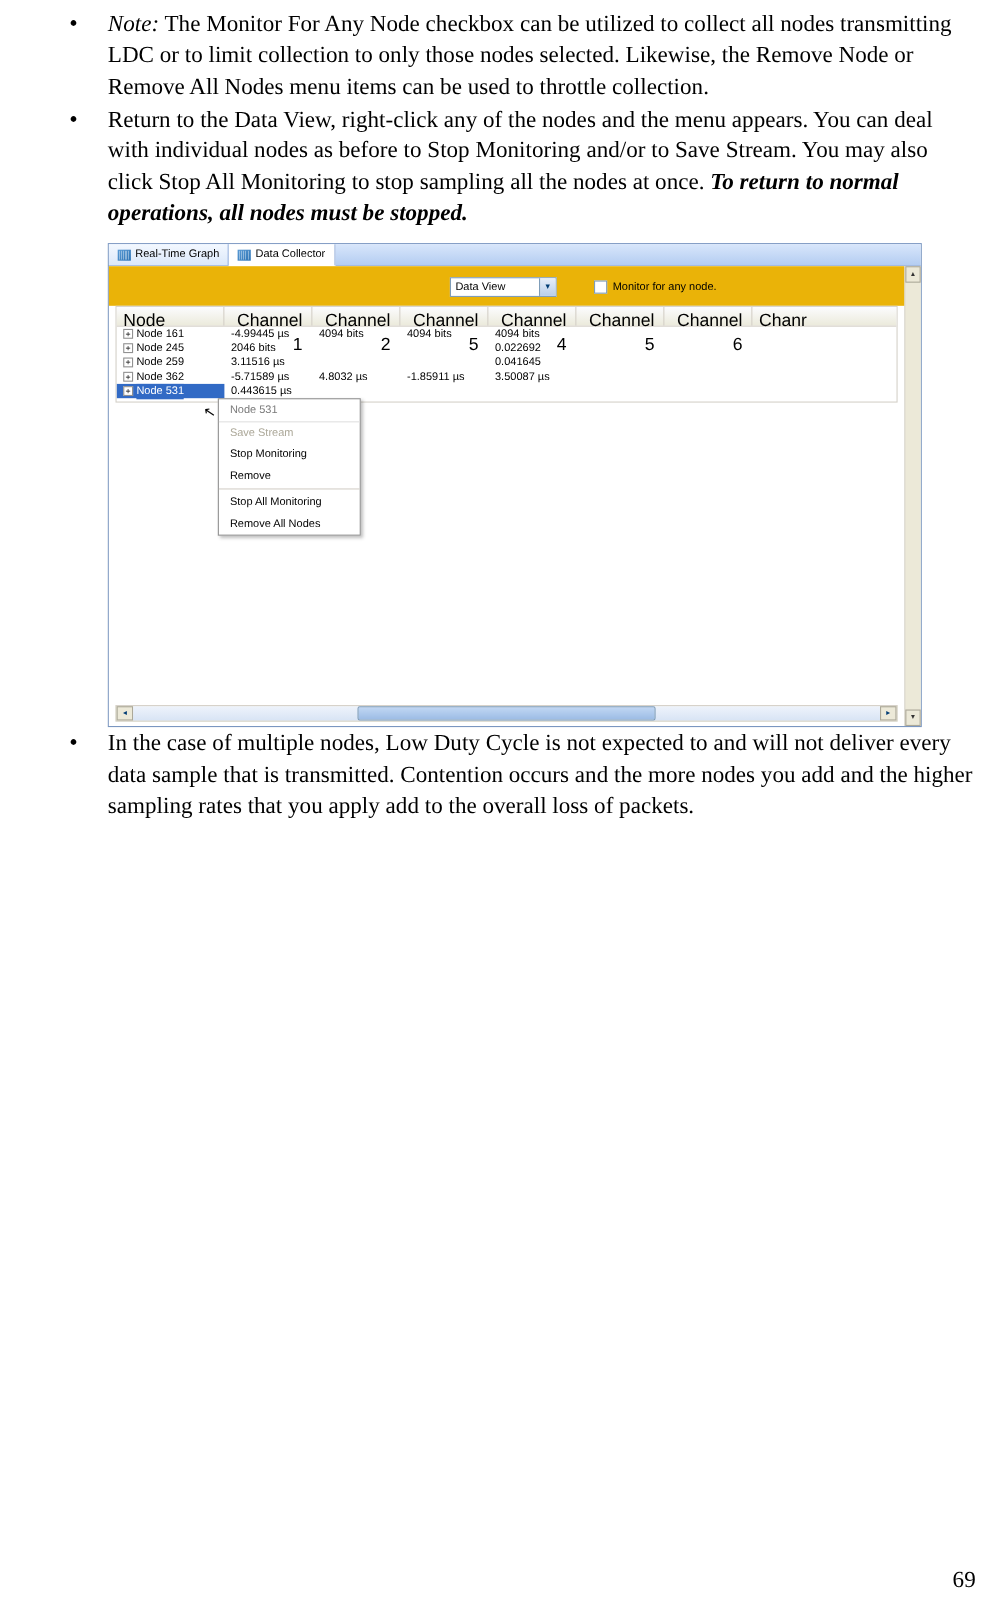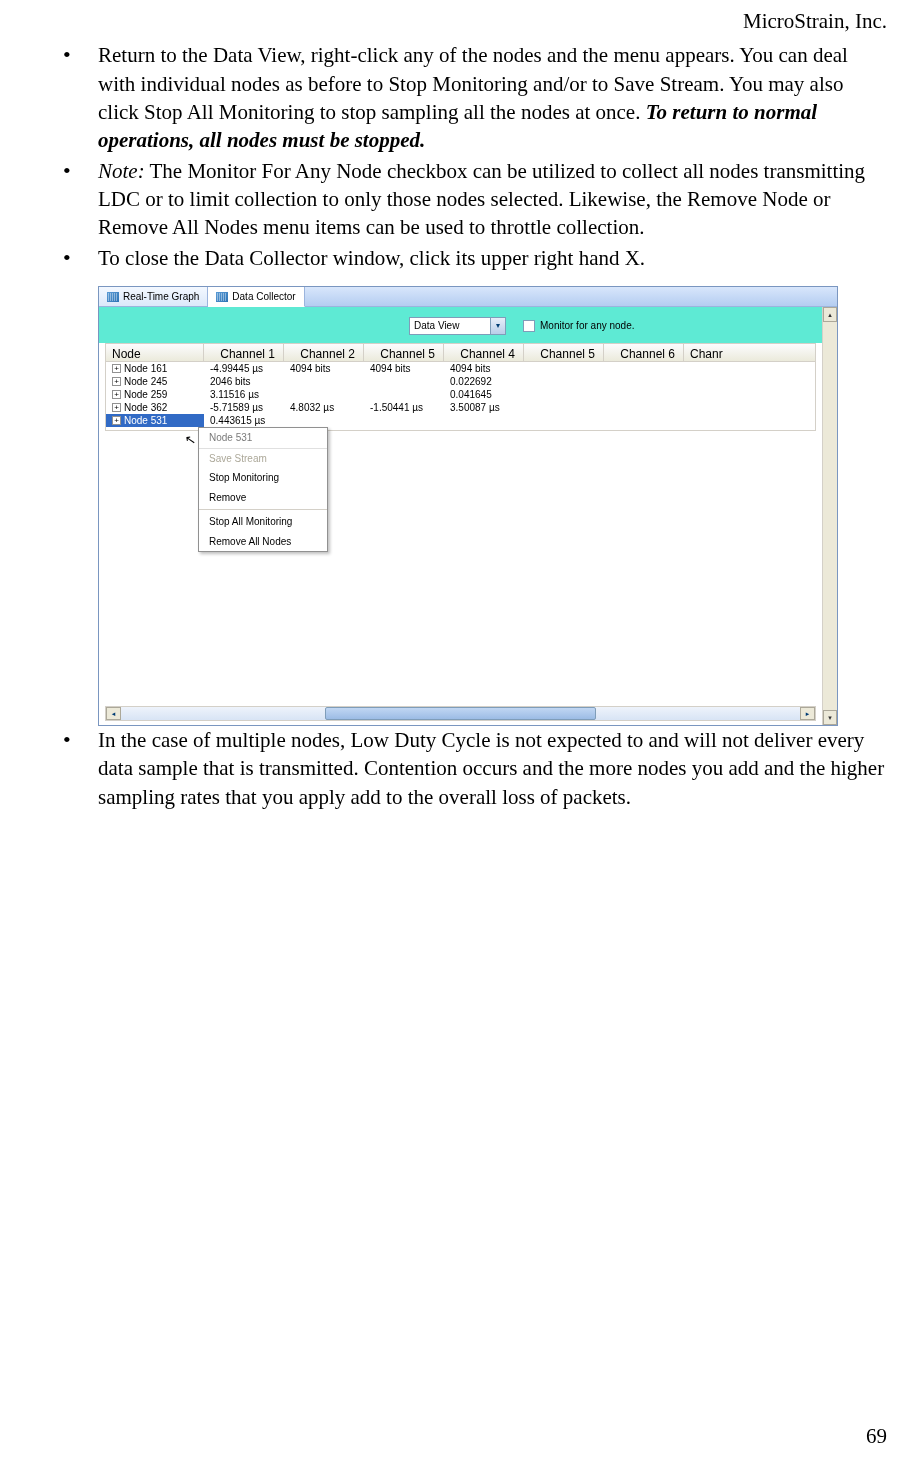--- a/index.html
+++ b/index.html
@@ -118,23 +118,23 @@
       background: #ece9d8;
       border: 1px solid #aca899;
       font-size: 7px;
       text-align: center;
       line-height: 13px;
       color: #333;
     }
     .toolbar-row {
       display: flex;
       align-items: center;
-      gap: 17px;
+      gap: 34px;
       padding: 10px 0 8px 310px;
-      background:#5eead4;
+      background:#eab308;
     }
     .combo {
       display: inline-flex;
       align-items: center;
       border: 1px solid #7f9db9;
       height: 18px;
       width: 97px;
       background: #fff;
     }
     .combo-text {
@@ -169,21 +169,21 @@
       overflow: hidden;
     }
     .grid-head {
       display: flex;
       background: linear-gradient(#fcfcfe, #ebeadb);
       border-bottom: 1px solid #d4d0c8;
     }
     .gh {
       border-right: 1px solid #d4d0c8;
       padding: 2px 6px;
-      font-size: 12px;
+      font-size: 16px;
       height: 17px;
     }
     .col-node { width: 98px; }
     .col-ch { width: 80px; text-align: right; padding-right: 8px;}
     .col-ch.left { text-align: left; }
     .col-ch.last { width: 48px; border-right:none;}
     .grid-body {
       font-size: 10px;
       min-height: 68px;
     }
@@ -267,31 +267,27 @@
       position:absolute; left:30%; top:0; bottom:0; width:40%;
       background: linear-gradient(#c1d7f3,#9cbce5);
       border:1px solid #7f9db9;
       border-radius:2px;
     }
   </style>
 </head>
 <body>
 
 <div class="page">
-  <div class="header">MicroStrain, Inc.</div>
 
   <ul class="bullet-list">
-    <li>
-      <span>Return to the Data View, right-click any of the nodes and the menu appears. You can deal with individual nodes as before to Stop Monitoring and/or to Save Stream.  You may also click Stop All Monitoring to stop sampling all the nodes at once. </span><span class="bold-italic">To return to normal operations, all nodes must be stopped.</span>
-    </li>
     <li>
       <span class="italic">Note:</span><span> The Monitor For Any Node checkbox can be utilized to collect all nodes transmitting LDC or to limit collection to only those nodes selected.  Likewise, the Remove Node or Remove All Nodes menu items can be used to throttle collection.</span>
     </li>
     <li>
-      <span>To close the Data Collector window, click its upper right hand X.</span>
+      <span>Return to the Data View, right-click any of the nodes and the menu appears. You can deal with individual nodes as before to Stop Monitoring and/or to Save Stream.  You may also click Stop All Monitoring to stop sampling all the nodes at once. </span><span class="bold-italic">To return to normal operations, all nodes must be stopped.</span>
     </li>
   </ul>
 
   <div class="screenshot-wrap">
     <div class="win-tab-bar">
       <div class="win-tab">
         <span class="tab-icon"></span>
         <span>Real-Time Graph</span>
       </div>
       <div class="win-tab active">
@@ -354,21 +350,21 @@
               <div class="gc ch"></div>
               <div class="gc ch">0.041645</div>
             </div>
             <div class="grid-row">
               <div class="gc node">
                   <span class="expander">+</span>
                   <span class="node-label">Node 362</span>
                 </div>
               <div class="gc ch">-5.71589 µs</div>
               <div class="gc ch">4.8032 µs</div>
-              <div class="gc ch">-1.50441 µs</div>
+              <div class="gc ch">-1.85911 µs</div>
               <div class="gc ch">3.50087 µs</div>
             </div>
             <div class="grid-row sel-row">
               <div class="gc node">
                   <span class="expander">+</span>
                   <span class="node-label">Node 531</span>
                 </div>
               <div class="gc ch">0.443615 µs</div>
             </div>
           </div>

